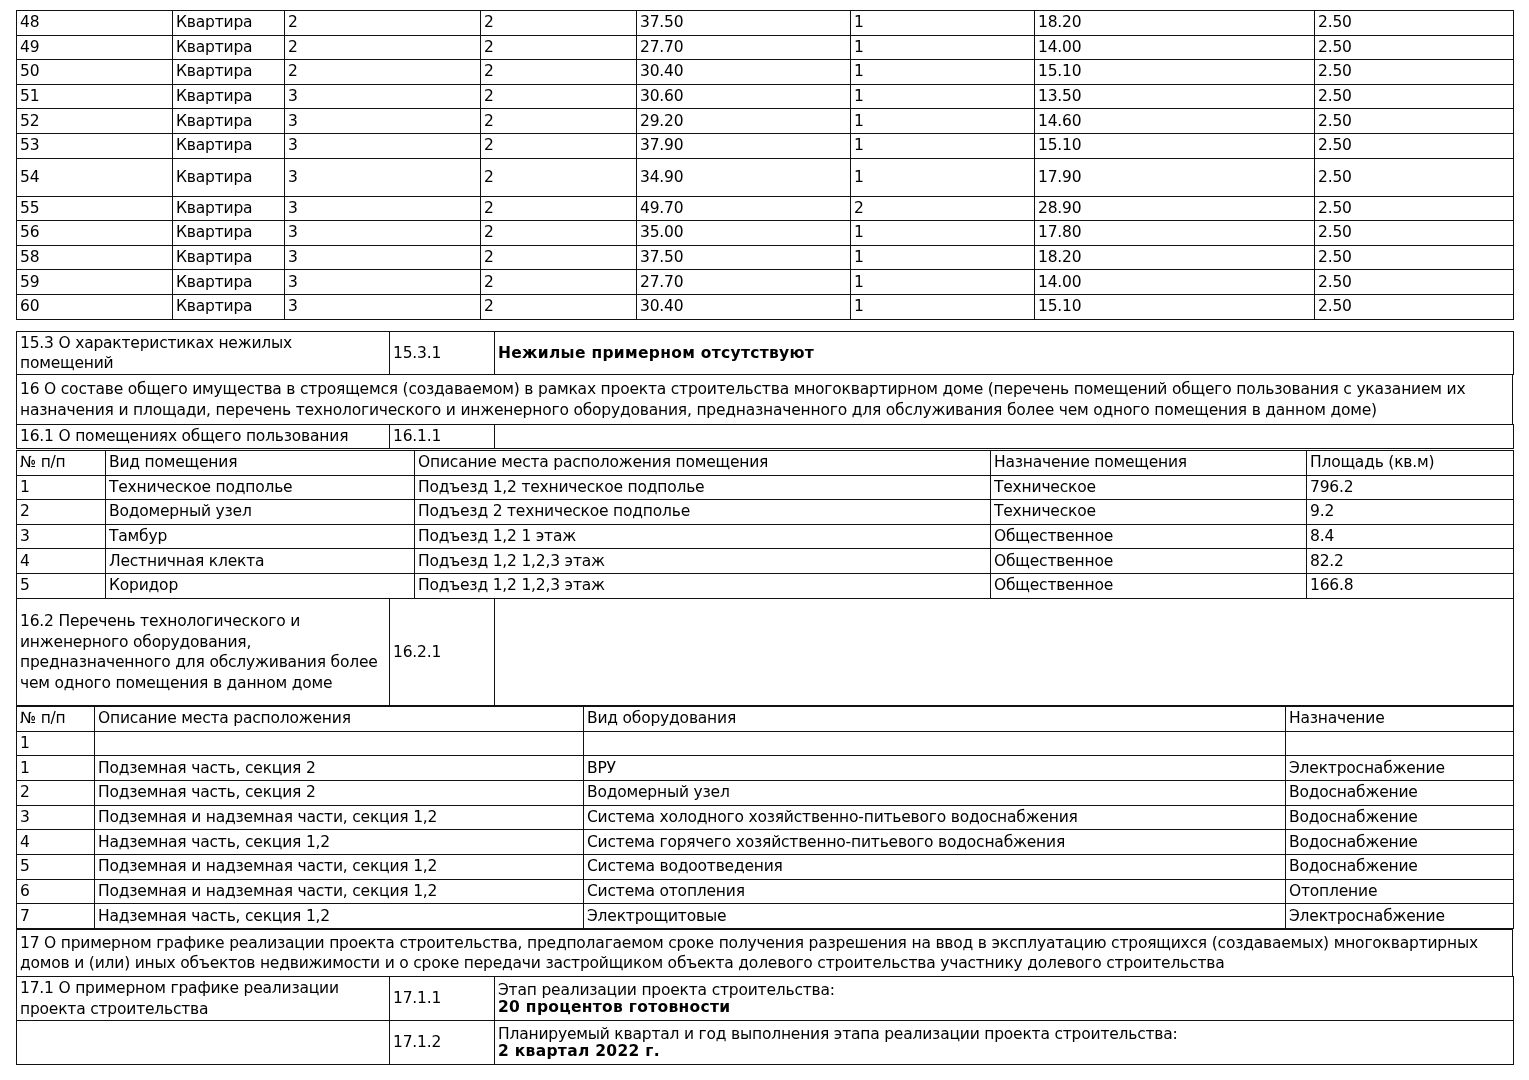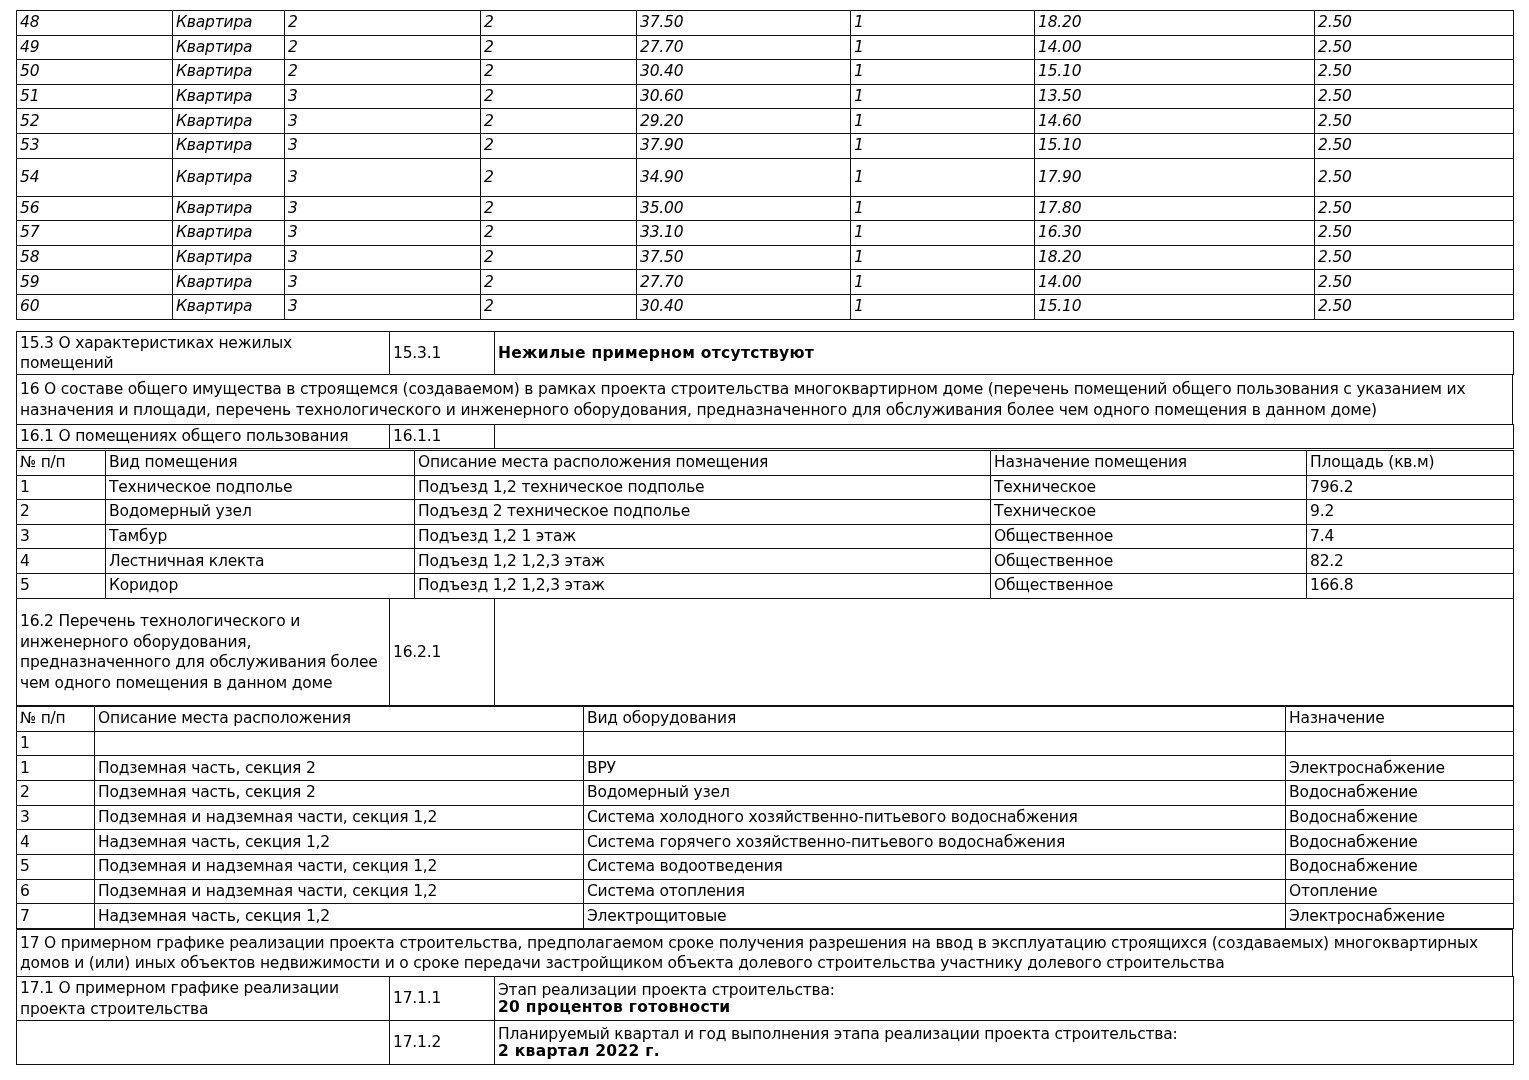--- a/index.html
+++ b/index.html
@@ -12,21 +12,21 @@
   td {
     border: 1.5px solid #111; padding: 0 0 0 3px; vertical-align: middle;
     white-space: nowrap; overflow: hidden; line-height: 17px; box-sizing: border-box;
   }
   td.wrap { white-space: normal; line-height: 20.5px; }
   .bold { font-weight: bold; letter-spacing: 0.3px; }
 </style>
 </head>
 <body>
 
-<table style="left:16px; top:10px; width:1497px;font-style:italic;">
+<table style="left:16px; top:10px; width:1497px;">
   <colgroup>
     <col style="width:156px">
       <col style="width:112px">
       <col style="width:196px">
       <col style="width:156px">
     <col style="width:214px">
       <col style="width:184px">
       <col style="width:280px">
       <col style="width:199px">
   </colgroup>
@@ -95,37 +95,37 @@
         <td>54</td>
         <td>Квартира</td>
         <td>3</td>
         <td>2</td>
         <td>34.90</td>
         <td>1</td>
         <td>17.90</td>
         <td>2.50</td>
       </tr>
       <tr style="height: 24.6px;">
+        <td>55</td>
+        <td>Квартира</td>
+        <td>3</td>
+        <td>2</td>
+        <td>49.70</td>
+        <td>2</td>
+        <td>28.90</td>
+        <td>2.50</td>
+      </tr>
+      <tr style="height: 24.6px;">
         <td>56</td>
         <td>Квартира</td>
         <td>3</td>
         <td>2</td>
         <td>35.00</td>
         <td>1</td>
         <td>17.80</td>
-        <td>2.50</td>
-      </tr>
-      <tr style="height: 24.6px;">
-        <td>57</td>
-        <td>Квартира</td>
-        <td>3</td>
-        <td>2</td>
-        <td>33.10</td>
-        <td>1</td>
-        <td>16.30</td>
         <td>2.50</td>
       </tr>
       <tr style="height: 24.6px;">
         <td>58</td>
         <td>Квартира</td>
         <td>3</td>
         <td>2</td>
         <td>37.50</td>
         <td>1</td>
         <td>18.20</td>
@@ -222,21 +222,21 @@
         <td>Водомерный узел</td>
         <td>Подъезд 2 техническое подполье</td>
         <td>Техническое</td>
         <td>9.2</td>
       </tr>
       <tr style="height: 24.6px;">
         <td>3</td>
         <td>Тамбур</td>
         <td>Подъезд 1,2 1 этаж</td>
         <td>Общественное</td>
-        <td>7.4</td>
+        <td>8.4</td>
       </tr>
       <tr style="height: 24.6px;">
         <td>4</td>
         <td>Лестничная клекта</td>
         <td>Подъезд 1,2 1,2,3 этаж</td>
         <td>Общественное</td>
         <td>82.2</td>
       </tr>
       <tr style="height: 24.6px;">
         <td>5</td>

